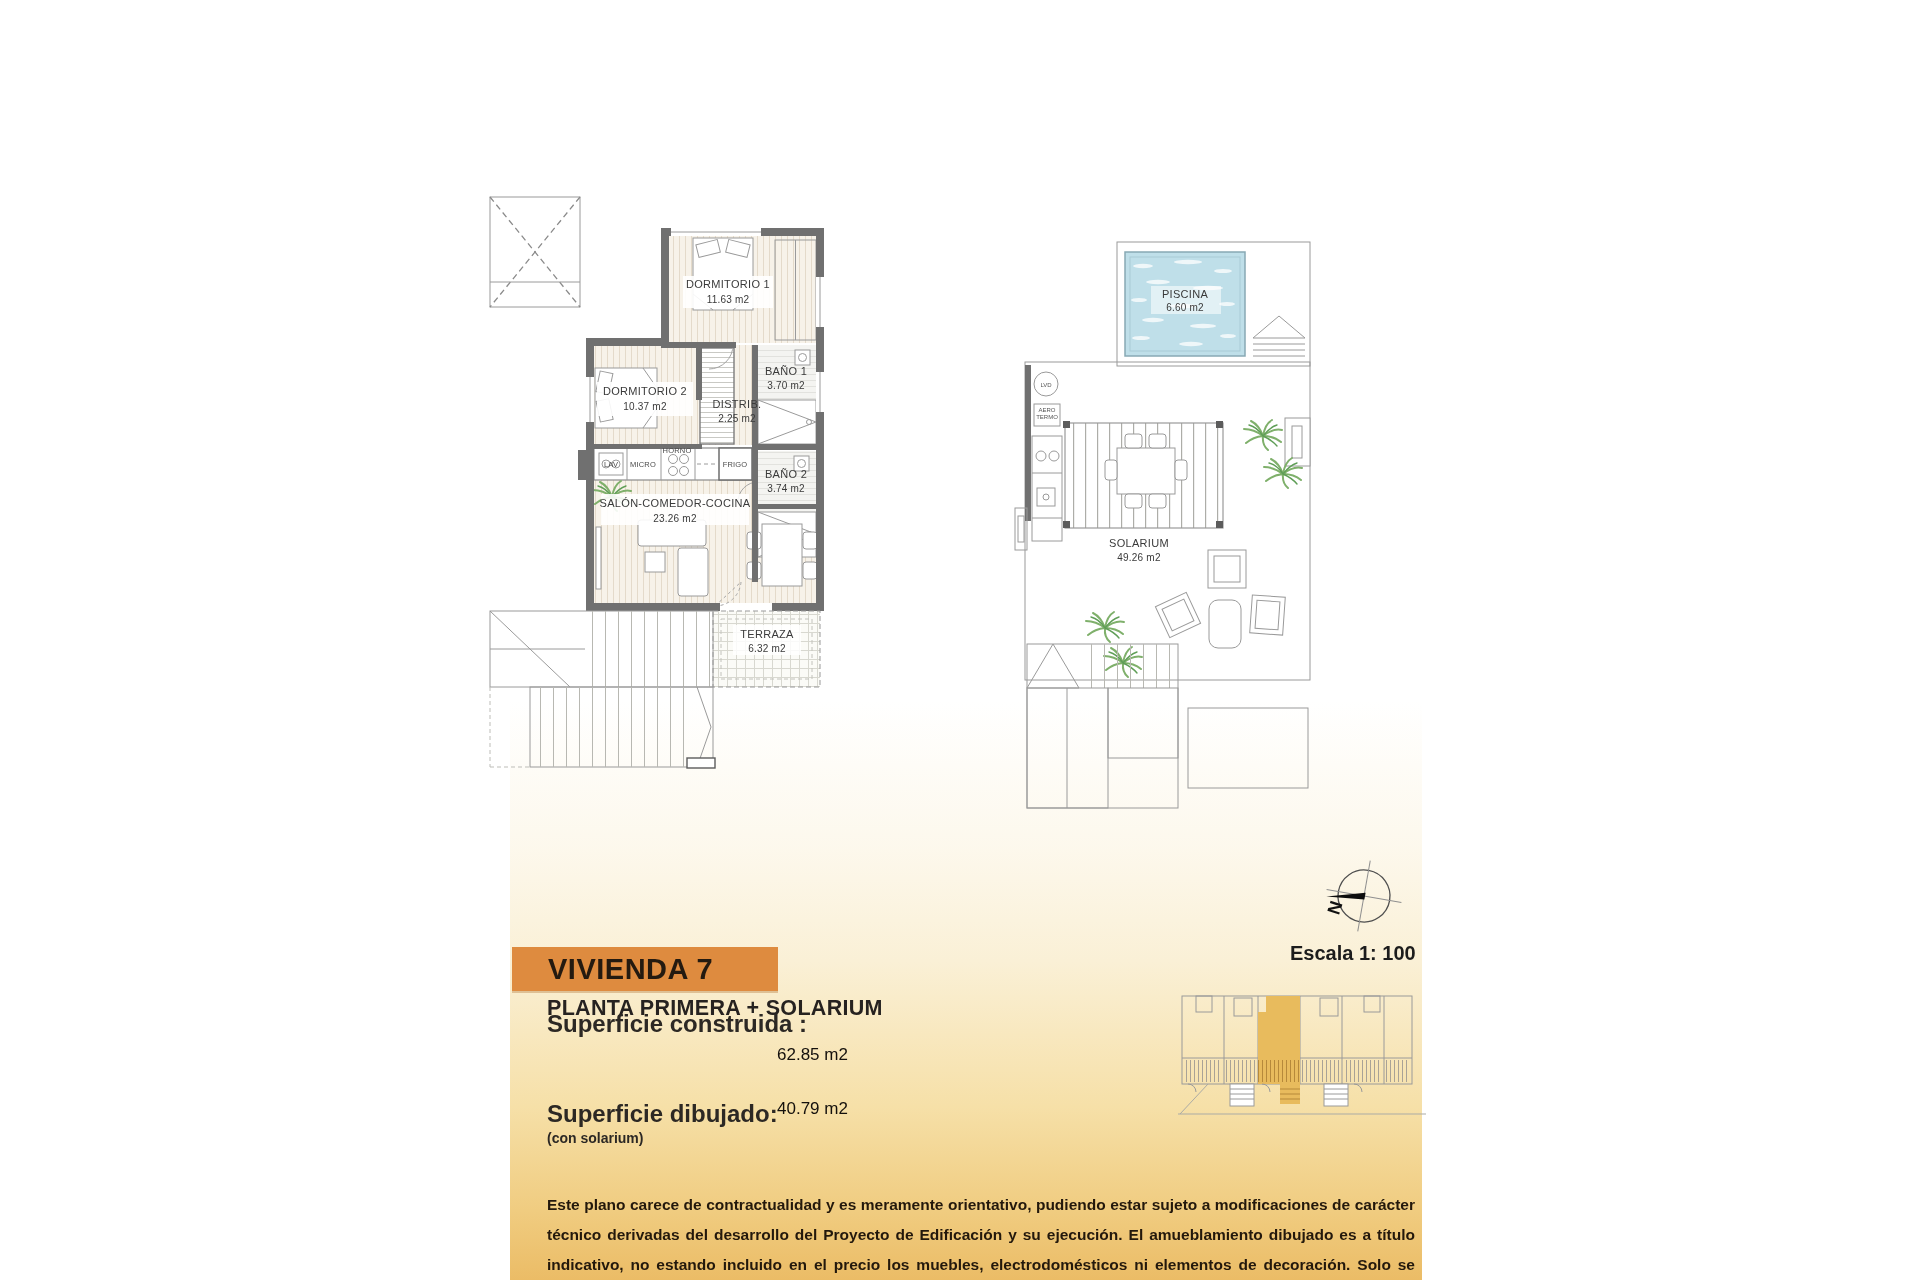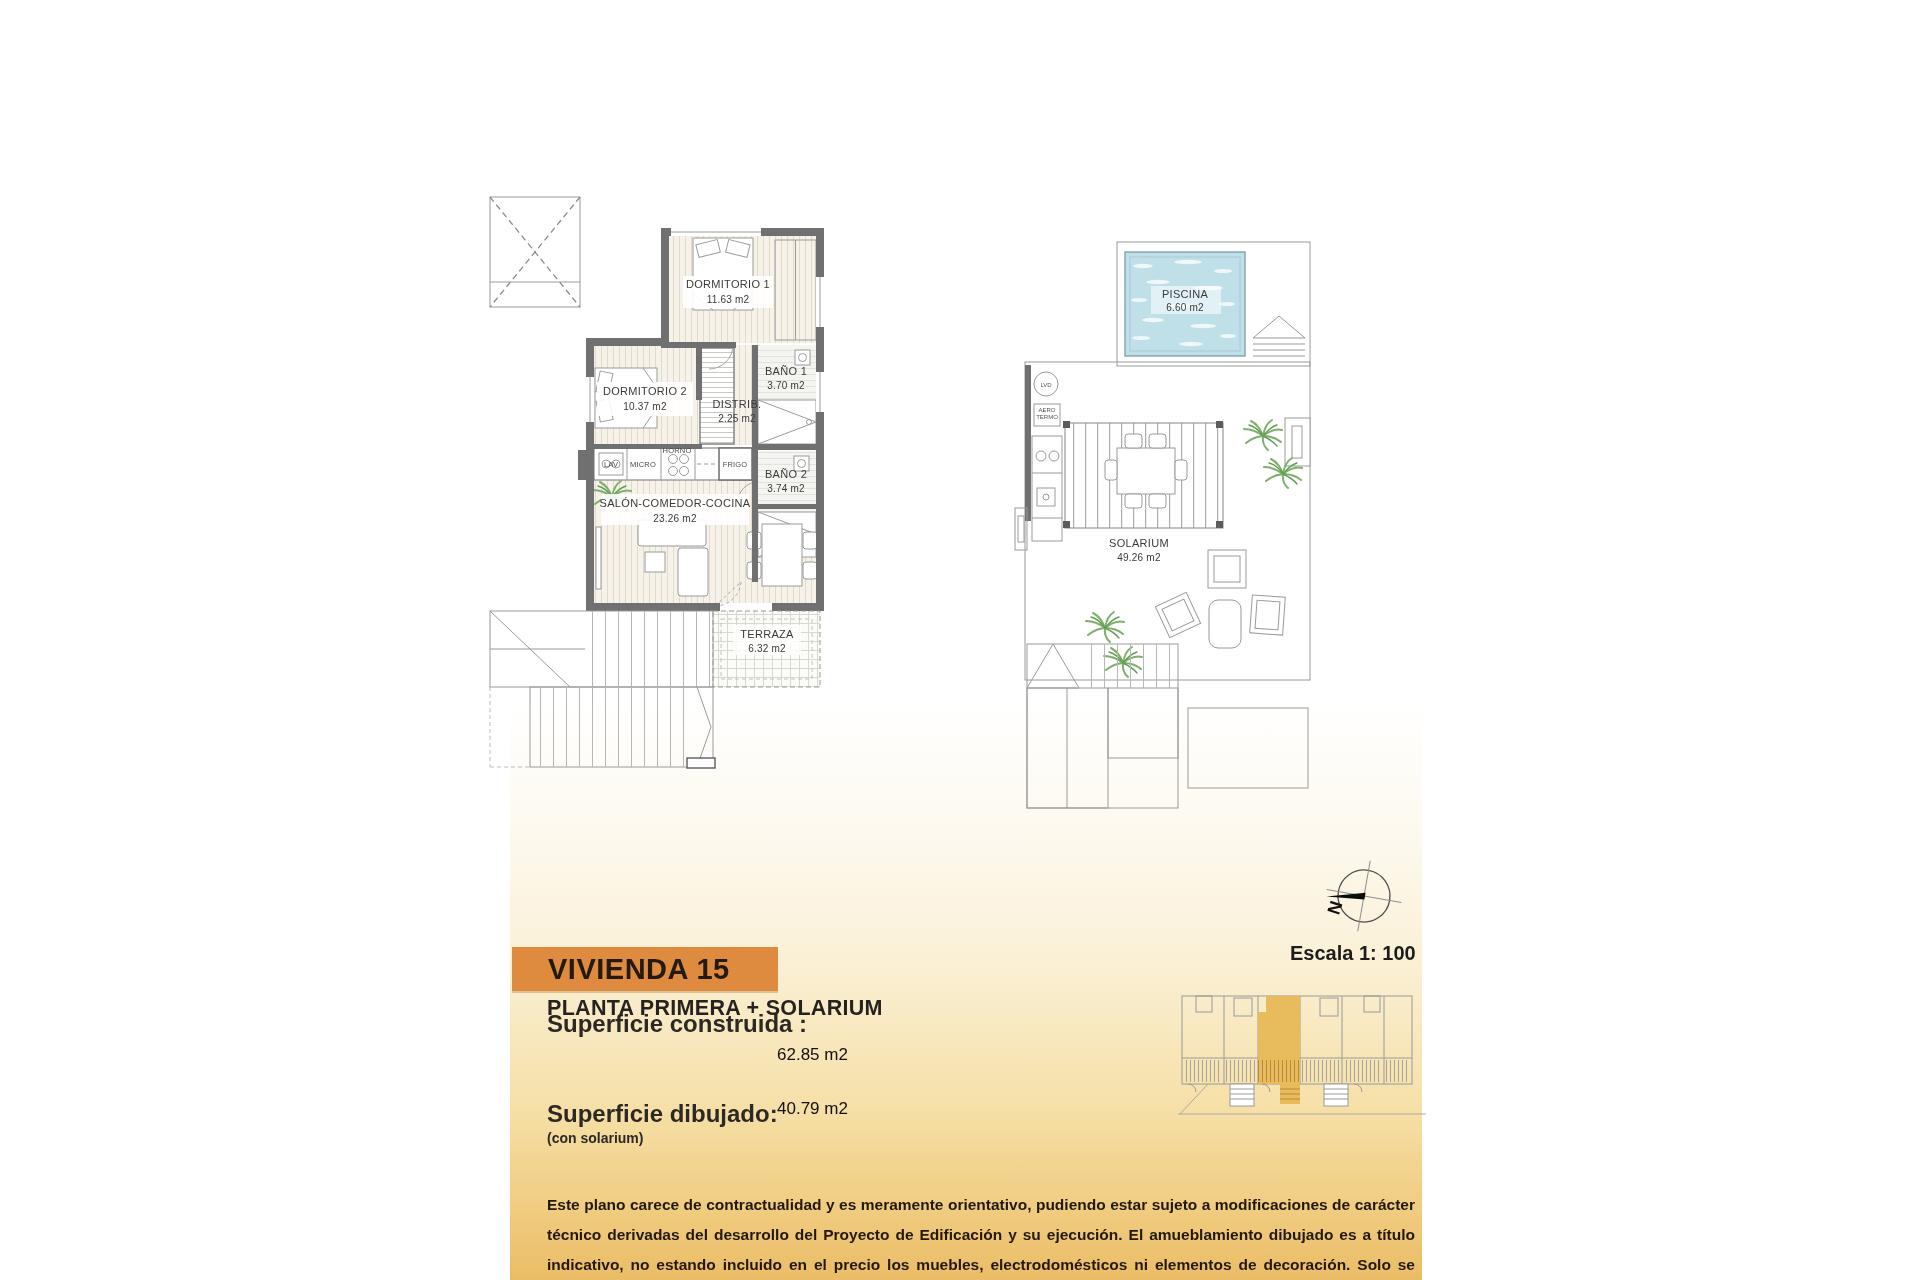--- a/index.html
+++ b/index.html
@@ -392,21 +392,21 @@
       <path d="M52 103H76 M52 108H76 M52 113H76"></path>
       <rect x="146" y="98" width="24" height="22" fill="#fff"></rect>
       <path d="M146 103H170 M146 108H170 M146 113H170"></path>
       <path d="M102 103H122 M102 108H122 M102 113H122" stroke="#B6893B"></path>
       <path d="M84 98 A8 8 0 0 1 92 106 M176 98 A8 8 0 0 1 184 106 M10 98 A8 8 0 0 1 18 106"></path>
     </g>
     <path d="M0 128H248 M2 128L30 98" stroke="#ababa5" fill="none"></path>
   </svg>
 
   <div class="abs vivienda-box">
-    <span>VIVIENDA 15</span>
+    <span>VIVIENDA 7</span>
   </div>
   <div class="abs planta">PLANTA PRIMERA + SOLARIUM</div>
 
   <div class="abs sup-label" style="left:547px;top:1010px">Superficie construida :</div>
   <div class="abs sup-value" style="left:777px;top:1045px">62.85 m2</div>
 
   <div class="abs sup-label" style="left:547px;top:1100px">Superficie dibujado:</div>
   <div class="abs sup-value" style="left:777px;top:1099px">40.79 m2</div>
   <div class="abs sup-note">(con solarium)</div>
 

